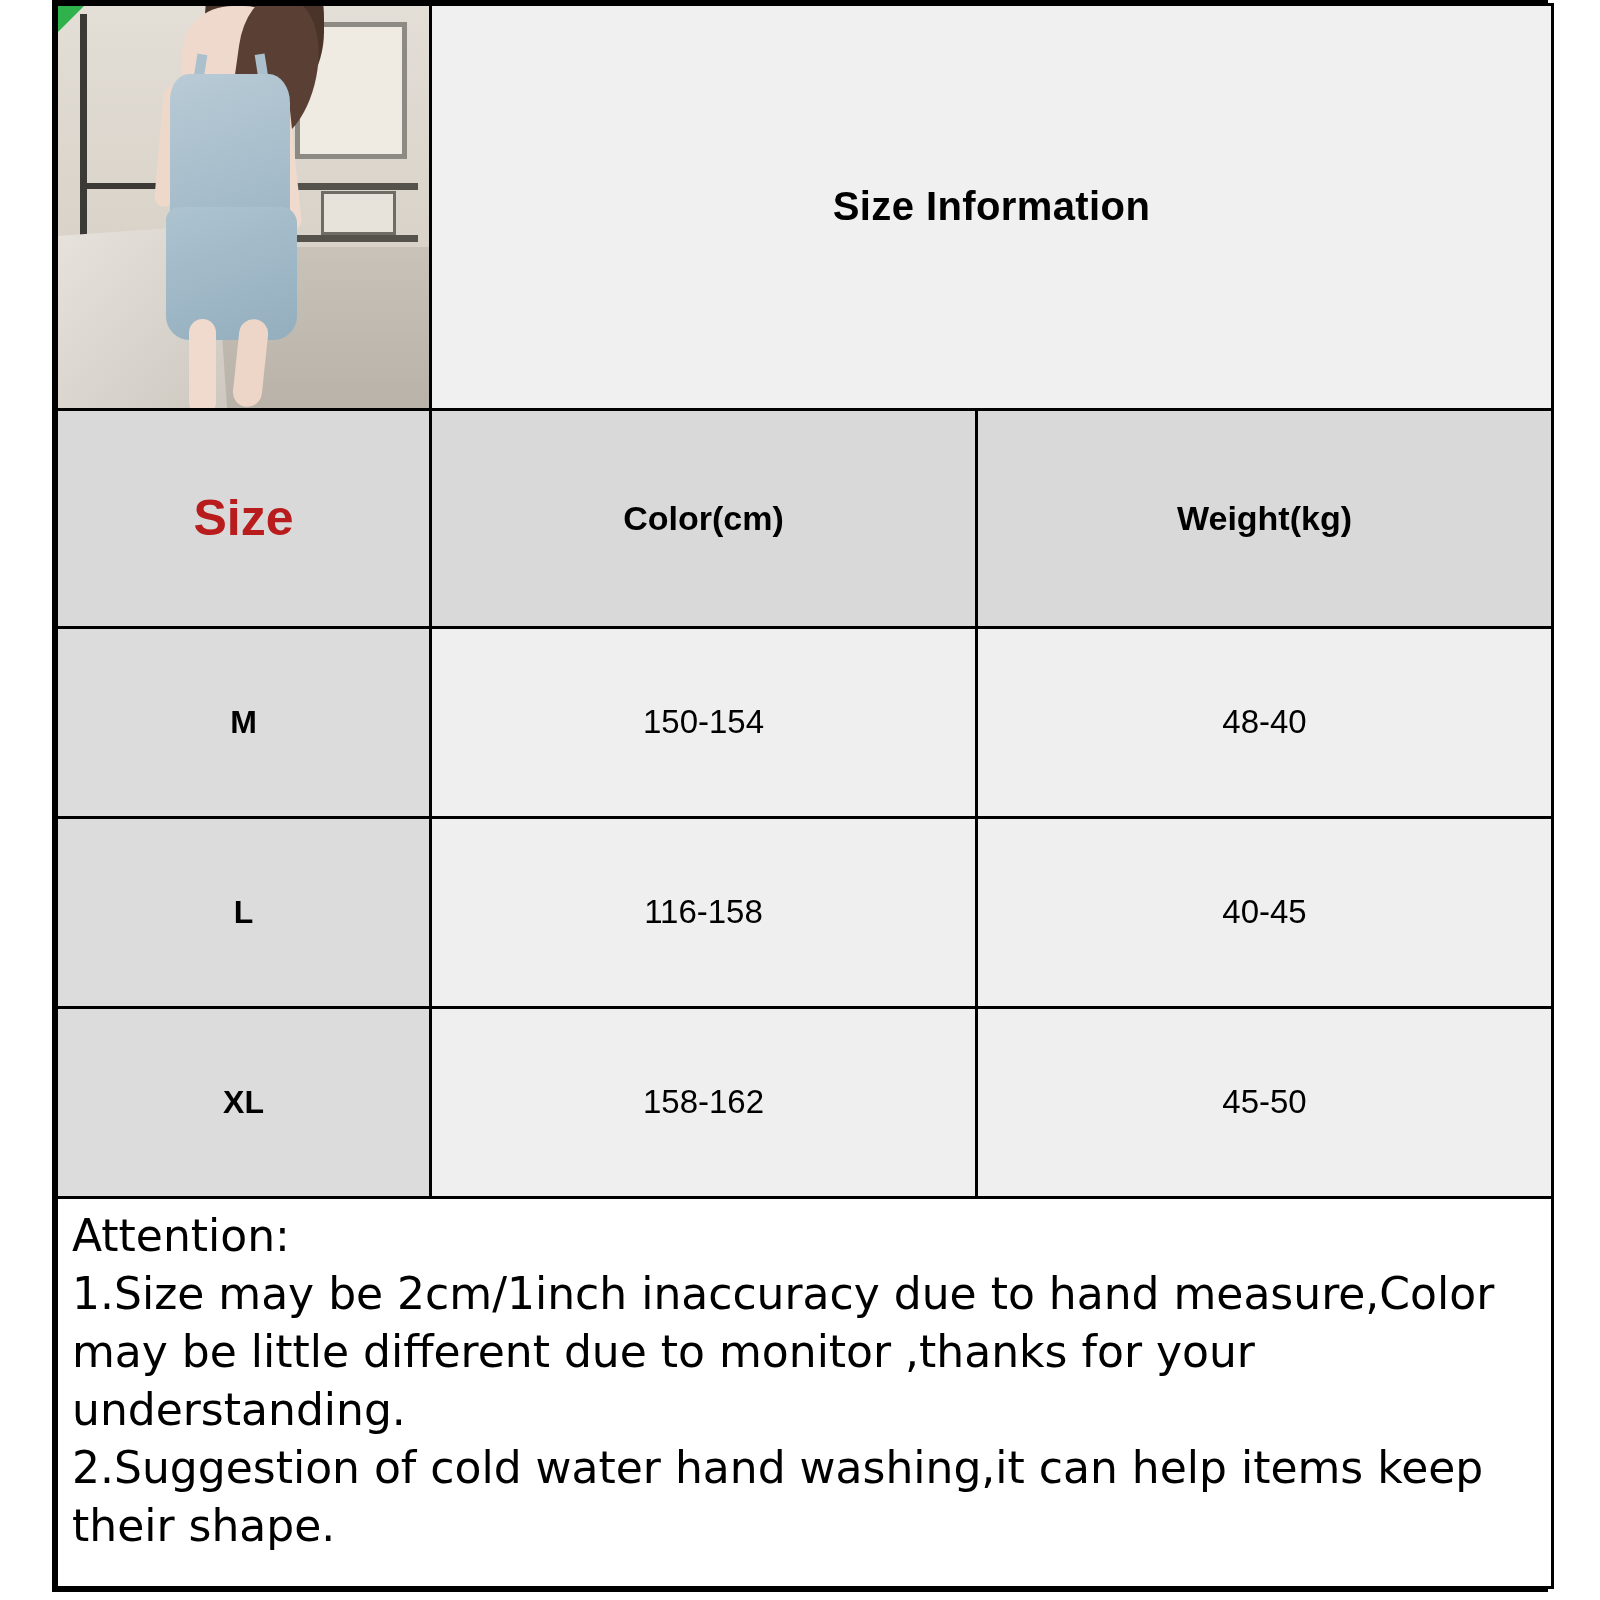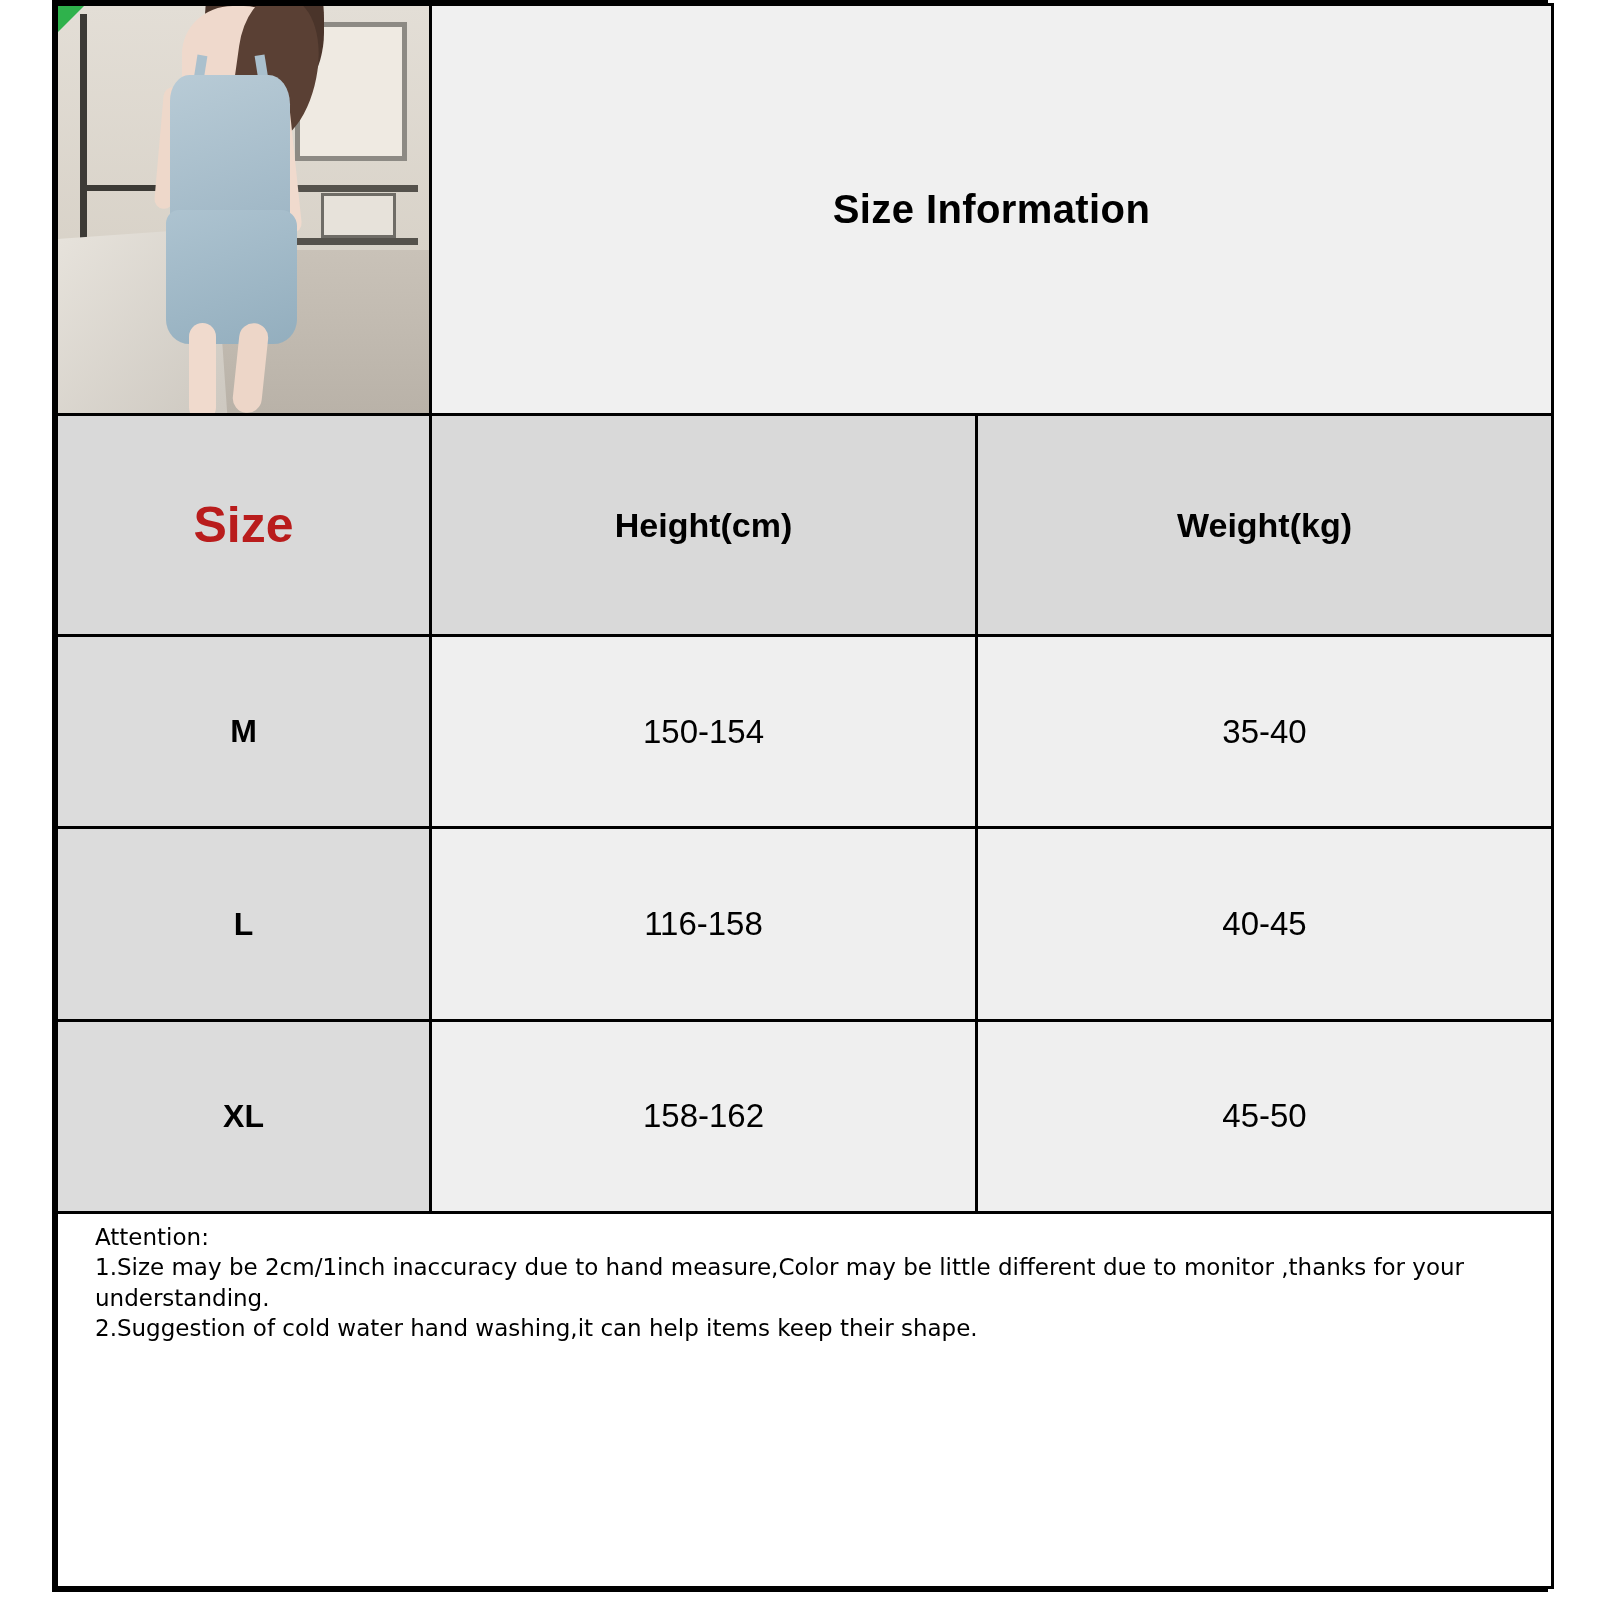--- a/index.html
+++ b/index.html
@@ -236,25 +236,24 @@
 
   
   .attn-cell {
     background: #ffffff;
     text-align: left !important;
     vertical-align: top !important;
     padding: 8px 14px 0 14px !important;
     height: 330px;
   }
   .attn {
-    font-size: 23px;
+    font-size: 44px;
     line-height: 1.32;
     color: #000000;
     font-family: "DejaVu Sans", sans-serif;
-    margin-left: 23px;
   }
   .attn-line { white-space: normal; }
 </style>
 </head>
 <body>
 
 <div class="sheet">
   <div class="table-wrap">
     <table class="size-table">
       <colgroup>
@@ -289,28 +288,28 @@
                 <div class="ph-leg-r"></div>
               </div>
               <div class="ph-corner"></div>
             </div>
           </td>
           <td class="title-cell" colspan="2">Size Information</td>
         </tr>
 
         <tr>
           <td class="hdr hdr-size">Size</td>
-          <td class="hdr hdr-col">Height(cm)</td>
+          <td class="hdr hdr-col">Color(cm)</td>
           <td class="hdr hdr-col">Weight(kg)</td>
         </tr>
 
         <tr>
           <td class="row-size">M</td>
           <td class="row-val">150-154</td>
-          <td class="row-val">35-40</td>
+          <td class="row-val">48-40</td>
         </tr>
 
         <tr>
           <td class="row-size">L</td>
           <td class="row-val">116-158</td>
           <td class="row-val">40-45</td>
         </tr>
 
         <tr>
           <td class="row-size">XL</td>

